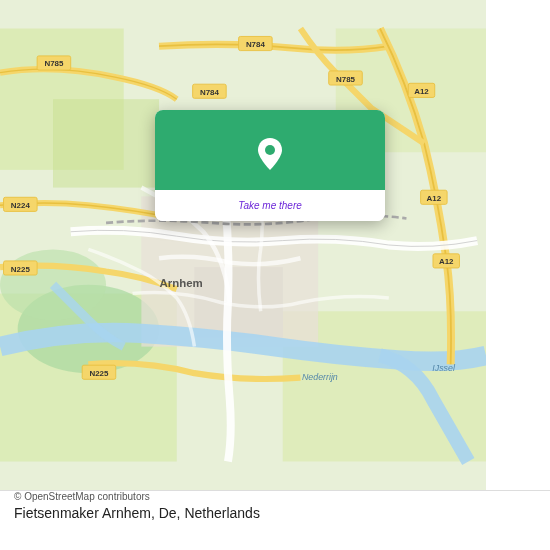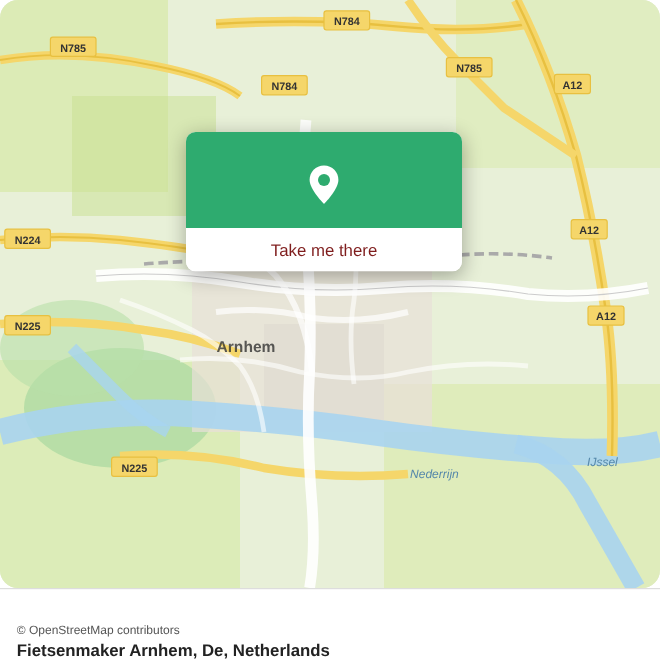--- a/index.html
+++ b/index.html
@@ -5,26 +5,25 @@
     * { margin: 0; padding: 0; box-sizing: border-box; }
     body {
       width: 550px;
       height: 550px;
       overflow: hidden;
       font-family: Arial, sans-serif;
       position: relative;
     }
 
     #map-container {
-      width: 550px;
+      width: 486px;
       height: 490px;
       position: relative;
       overflow: hidden;
       background-color: #e8f0d8;
-      border-radius: 15px;
     }
 
     
     #map-svg {
       width: 100%;
       height: 100%;
     }
 
     
     #popup-card {
@@ -54,24 +53,25 @@
       width: 44px;
       height: 44px;
     }
 
     #popup-button {
       width: 100%;
       padding: 10px 0;
       background: white;
       border: none;
       cursor: pointer;
-      font-size: 14px;
+      font-size: 10px;
       font-weight: 500;
-      color: #7f1d1d;
+      color: #6d28d9;
       text-align: center;
+      font-style: italic;
     }
 
     
     #popup-card::after {
       content: '';
       position: absolute;
       bottom: -14px;
       left: 50%;
       transform: translateX(-50%);
       border-left: 14px solid transparent;
@@ -79,40 +79,40 @@
       border-top: 14px solid white;
     }
 
     
     #bottom-bar {
       width: 550px;
       height: 60px;
       background: white;
       border-top: 1px solid #ddd;
       display: flex;
-      align-items: flex-end;
+      align-items: flex-start;
       justify-content: space-between;
       padding: 0 14px;
     }
 
     #bottom-left {
       display: flex;
       flex-direction: column;
     }
 
     #osm-credit {
       font-size: 10px;
       color: #555;
       margin-bottom: 3px;
     }
 
     #location-name {
       font-size: 14px;
       color: #222;
-      font-weight: 700;
+      font-weight: 400;
     }
 
     #moovit-logo {
       display: flex;
       align-items: center;
       gap: 4px;
     }
 
     #moovit-icon {
       width: 36px;

